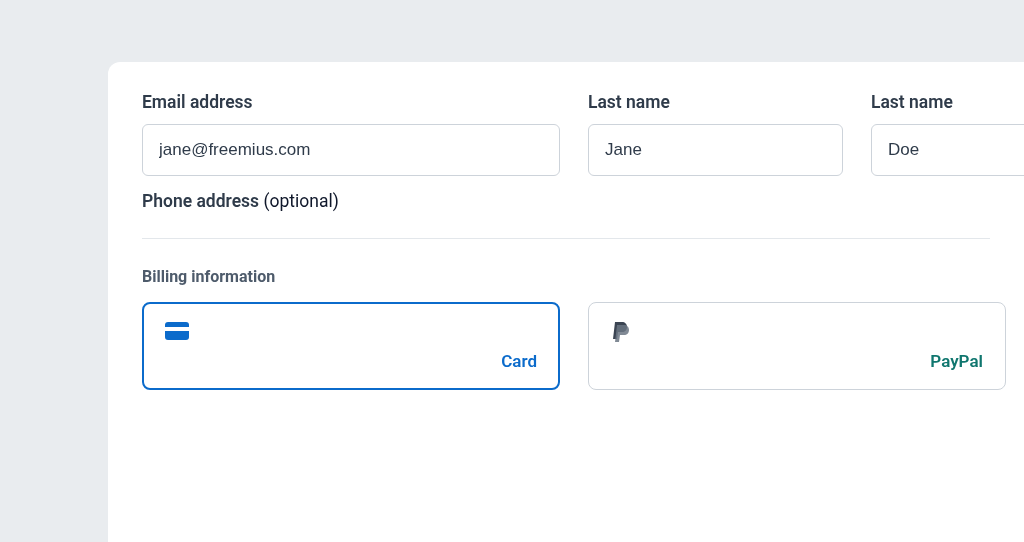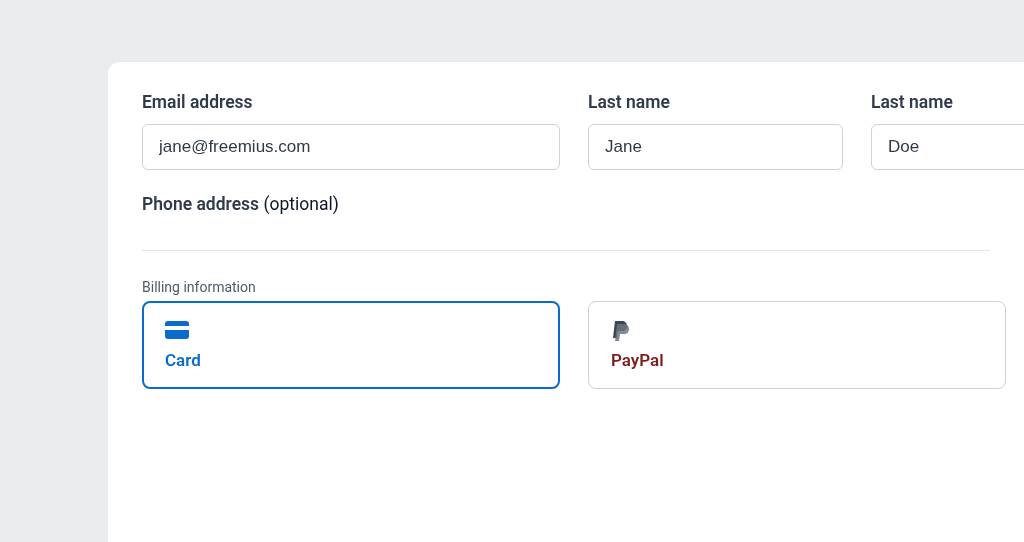--- a/index.html
+++ b/index.html
@@ -18,21 +18,21 @@
       background: #ffffff;
       border-radius: 12px 0 0 0;
       margin-left: 108px;
       margin-top: 62px;
       padding: 30px 34px 0 34px;
       height: 100%;
     }
     .row {
       display: flex;
       gap: 28px;
-      margin-bottom: 24px;
+      margin-bottom: 15px;
     }
     .field {
       display: flex;
       flex-direction: column;
     }
     .field-email { flex: 0 0 418px; }
     .field-first { flex: 0 0 196px; }
     .field-last  { flex: 0 0 196px; }
     .field-confirm { flex: 0 0 418px; }
     .field-phone { flex: 0 0 418px; }
@@ -40,42 +40,42 @@
       font-size: 17.5px;
       font-weight: 600;
       color: #2f3b4a;
       margin-bottom: 12px;
     }
     .label .optional {
       font-weight: 400;
       color: #0f172a;
     }
     .input {
-      height: 46px;
+      height: 52px;
       border: 1px solid #cdd3da;
       border-radius: 6px;
       padding: 0 16px;
       font-size: 17px;
       color: #2f3b4a;
       background: #fff;
       outline: none;
     }
     .input::placeholder {
       color: #9aa3ad;
     }
     hr.divider {
       border: none;
       border-top: 1px solid #e3e7eb;
       margin: 8px 0 28px 0;
     }
     .section-title {
-      font-size: 14px;
-      font-weight: 400;
+      font-size: 16px;
+      font-weight: 700;
       color: #4e5b6b;
-      margin-bottom: 6px;
+      margin-bottom: 16px;
     }
     .payment-row {
       display: flex;
       gap: 28px;
     }
     .pay-option {
       flex: 0 0 418px;
       border: 1px solid #cdd3da;
       border-radius: 8px;
       padding: 16px 22px 18px 22px;
@@ -88,23 +88,24 @@
     }
     .pay-icon-wrap {
       height: 24px;
       display: flex;
       align-items: center;
       margin-bottom: 8px;
     }
     .pay-label {
       font-size: 17px;
       font-weight: 600;
+      text-align: right;
     }
     .pay-option.selected .pay-label { color: #0b6bcb; }
-    .pay-option:not(.selected) .pay-label { color: #7f1d1d; }
+    .pay-option:not(.selected) .pay-label { color: #0f766e; }
   </style>
 </head>
 <body>
 
 <div class="card">
 
   <div class="row">
     <div class="field field-email">
       <label class="label">Email address</label>
       <input class="input" type="text" value="jane@freemius.com" style="">

